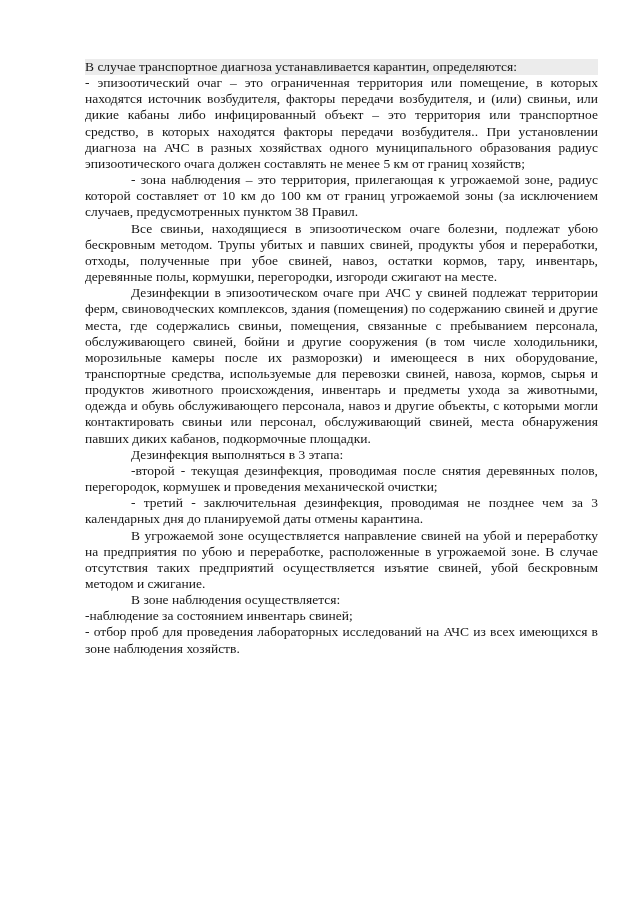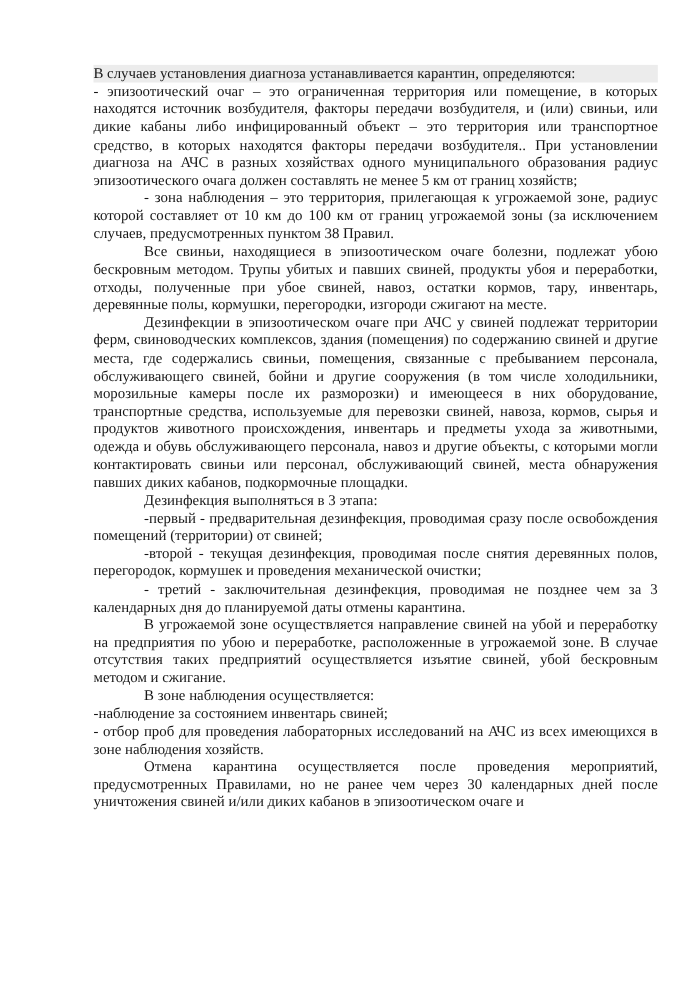--- a/index.html
+++ b/index.html
@@ -32,27 +32,25 @@
     text-indent: 46px;
   }
   .page p.highlight {
     background: #ececec;
   }
 </style>
 </head>
 <body>
 
 <div class="page" id="doc-body">
-    <p class="highlight">В случаев установления диагноза  устанавливается карантин, определяются:</p>
+    <p class="highlight">В случае транспортное диагноза  устанавливается карантин, определяются:</p>
     <p>- эпизоотический очаг – это ограниченная территория или помещение, в которых находятся источник возбудителя, факторы передачи возбудителя, и (или) свиньи, или дикие кабаны либо инфицированный объект – это территория или транспортное средство, в которых находятся  факторы передачи возбудителя.. При установлении диагноза на АЧС в разных хозяйствах одного муниципального образования радиус эпизоотического очага должен составлять не менее 5 км от границ хозяйств;</p>
     <p class="indent">- зона наблюдения – это территория, прилегающая к угрожаемой зоне, радиус которой составляет от 10 км до 100 км от границ угрожаемой зоны (за исключением случаев, предусмотренных пунктом 38 Правил.</p>
     <p class="indent">Все свиньи, находящиеся в эпизоотическом очаге болезни, подлежат убою бескровным методом. Трупы убитых и павших свиней, продукты убоя и переработки, отходы, полученные при убое свиней, навоз, остатки кормов, тару, инвентарь, деревянные полы, кормушки, перегородки, изгороди сжигают на месте.</p>
     <p class="indent">Дезинфекции в эпизоотическом очаге при АЧС у свиней подлежат территории ферм, свиноводческих комплексов, здания (помещения) по содержанию свиней и другие места, где содержались свиньи, помещения, связанные с пребыванием персонала, обслуживающего свиней, бойни и другие сооружения (в том числе холодильники, морозильные камеры после их разморозки) и имеющееся в них оборудование, транспортные средства, используемые для перевозки свиней, навоза, кормов, сырья и продуктов животного происхождения, инвентарь и предметы ухода за животными, одежда и обувь обслуживающего персонала, навоз и другие объекты, с которыми могли контактировать свиньи или персонал, обслуживающий свиней, места обнаружения павших диких кабанов, подкормочные площадки.</p>
     <p class="indent">Дезинфекция выполняться в 3 этапа:</p>
-    <p class="indent">-первый - предварительная дезинфекция, проводимая сразу после освобождения помещений (территории) от свиней;</p>
     <p class="indent">-второй - текущая дезинфекция, проводимая после снятия деревянных полов, перегородок, кормушек и проведения механической очистки;</p>
     <p class="indent">- третий - заключительная дезинфекция, проводимая не позднее чем за 3 календарных дня до планируемой даты отмены карантина.</p>
     <p class="indent">В угрожаемой зоне осуществляется направление свиней на убой и переработку на предприятия по убою и переработке, расположенные в угрожаемой зоне. В случае отсутствия таких предприятий осуществляется изъятие свиней, убой бескровным методом и сжигание.</p>
     <p class="indent">В зоне наблюдения осуществляется:</p>
     <p>-наблюдение за состоянием инвентарь свиней;</p>
     <p>- отбор проб для проведения лабораторных исследований на АЧС из всех имеющихся в зоне наблюдения хозяйств.</p>
-    <p class="indent">Отмена карантина осуществляется после проведения мероприятий, предусмотренных Правилами, но не ранее чем через 30 календарных дней после уничтожения свиней и/или диких кабанов в эпизоотическом очаге и</p>
   </div>
 
 </body></html>

